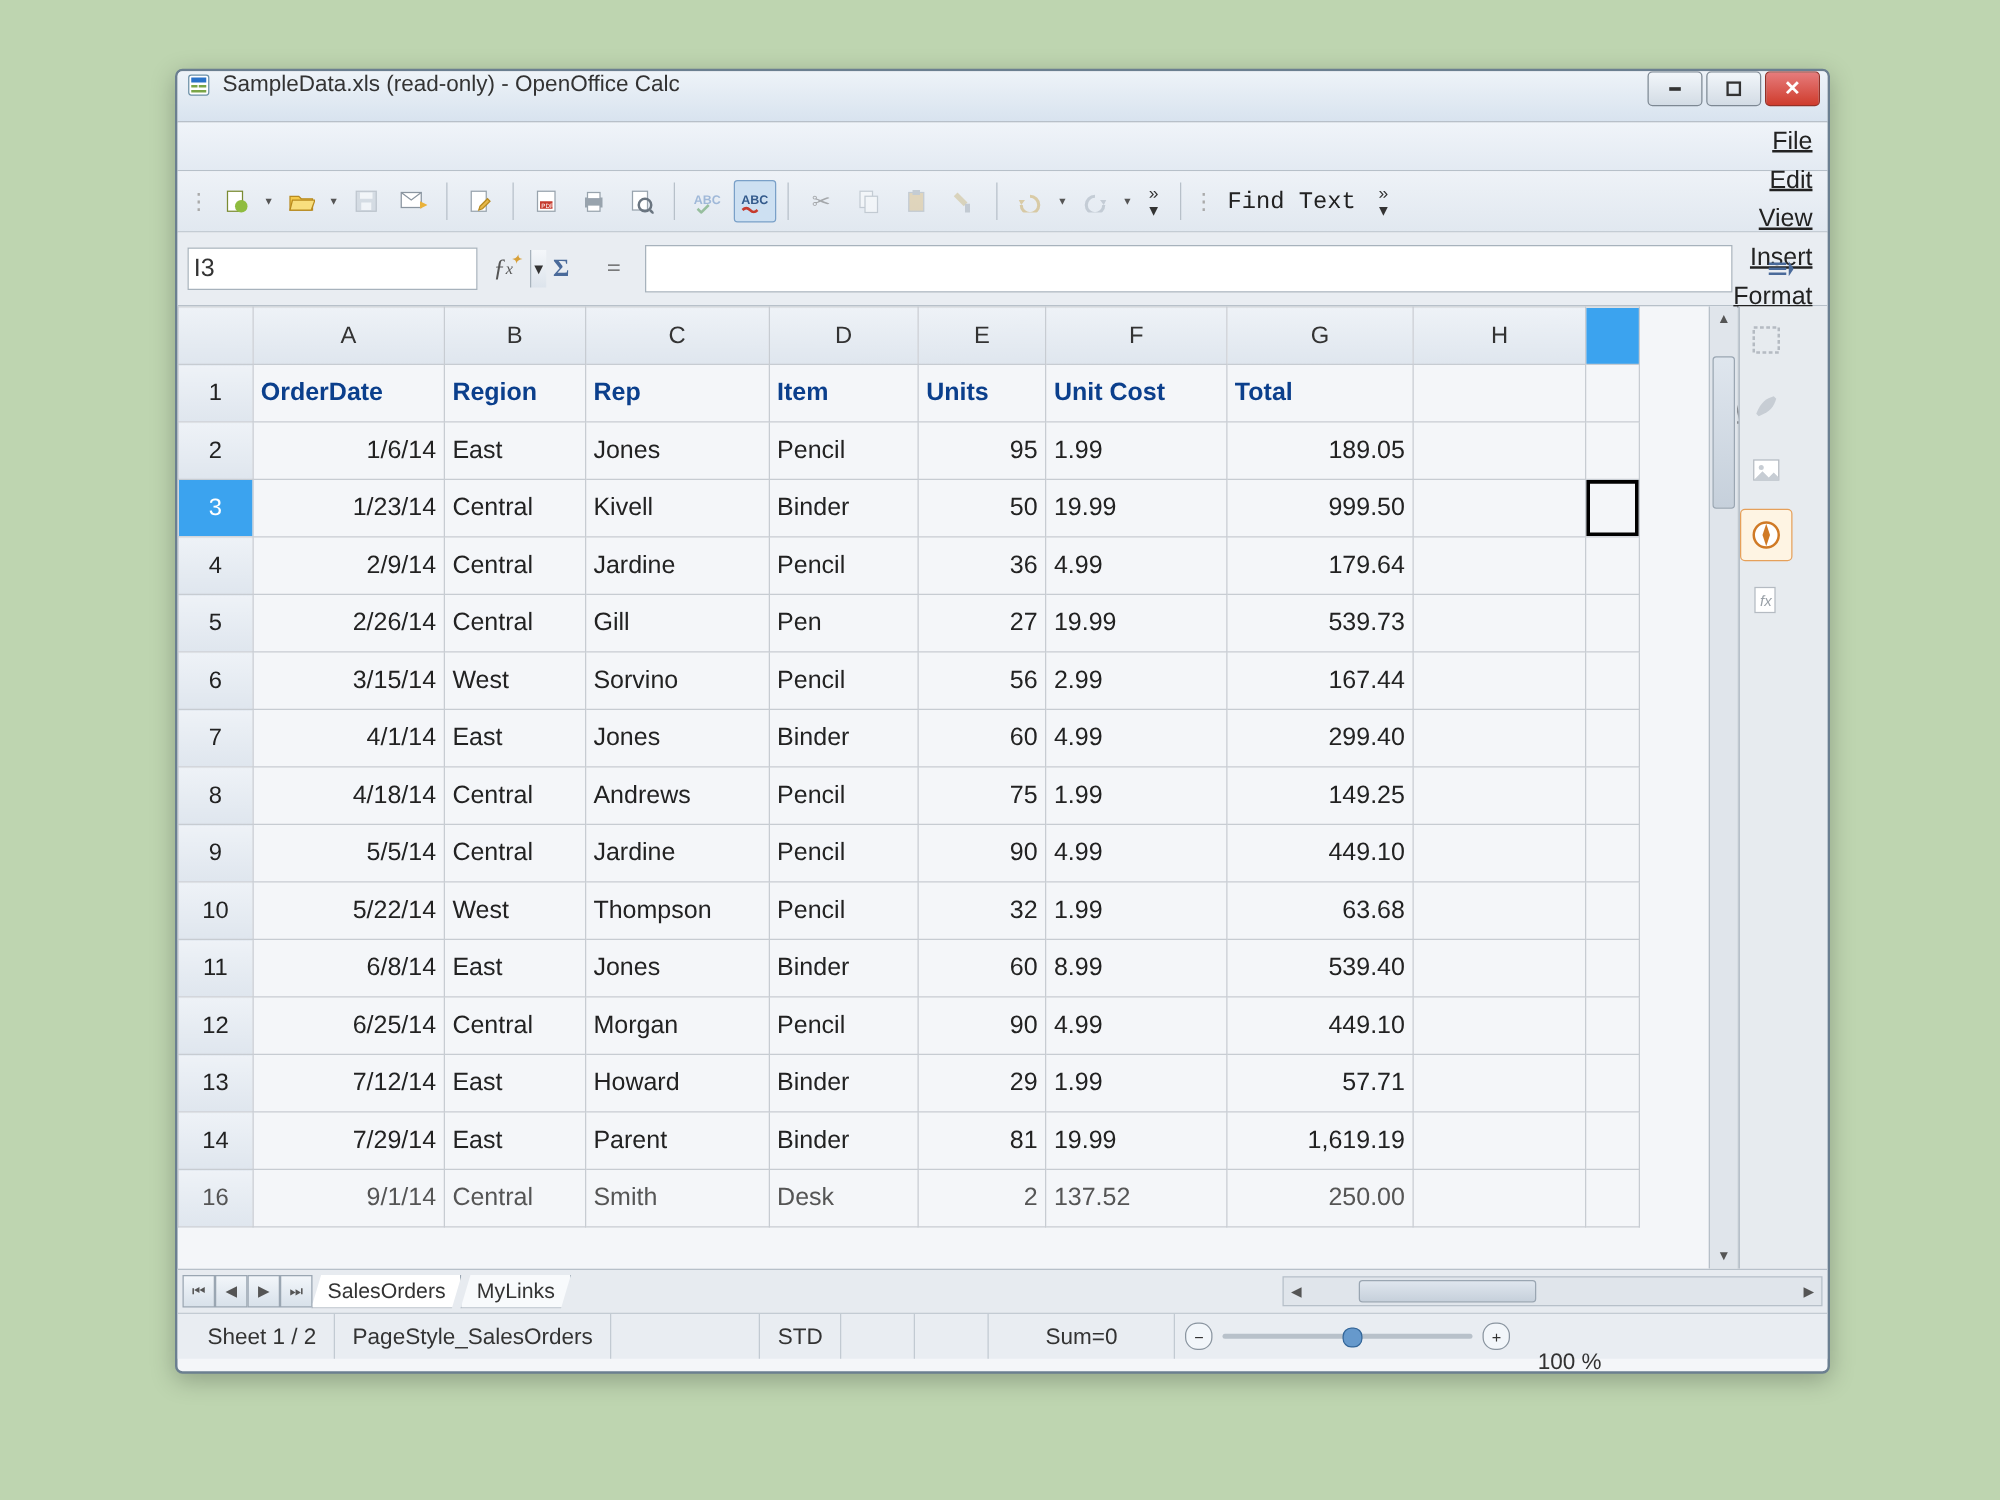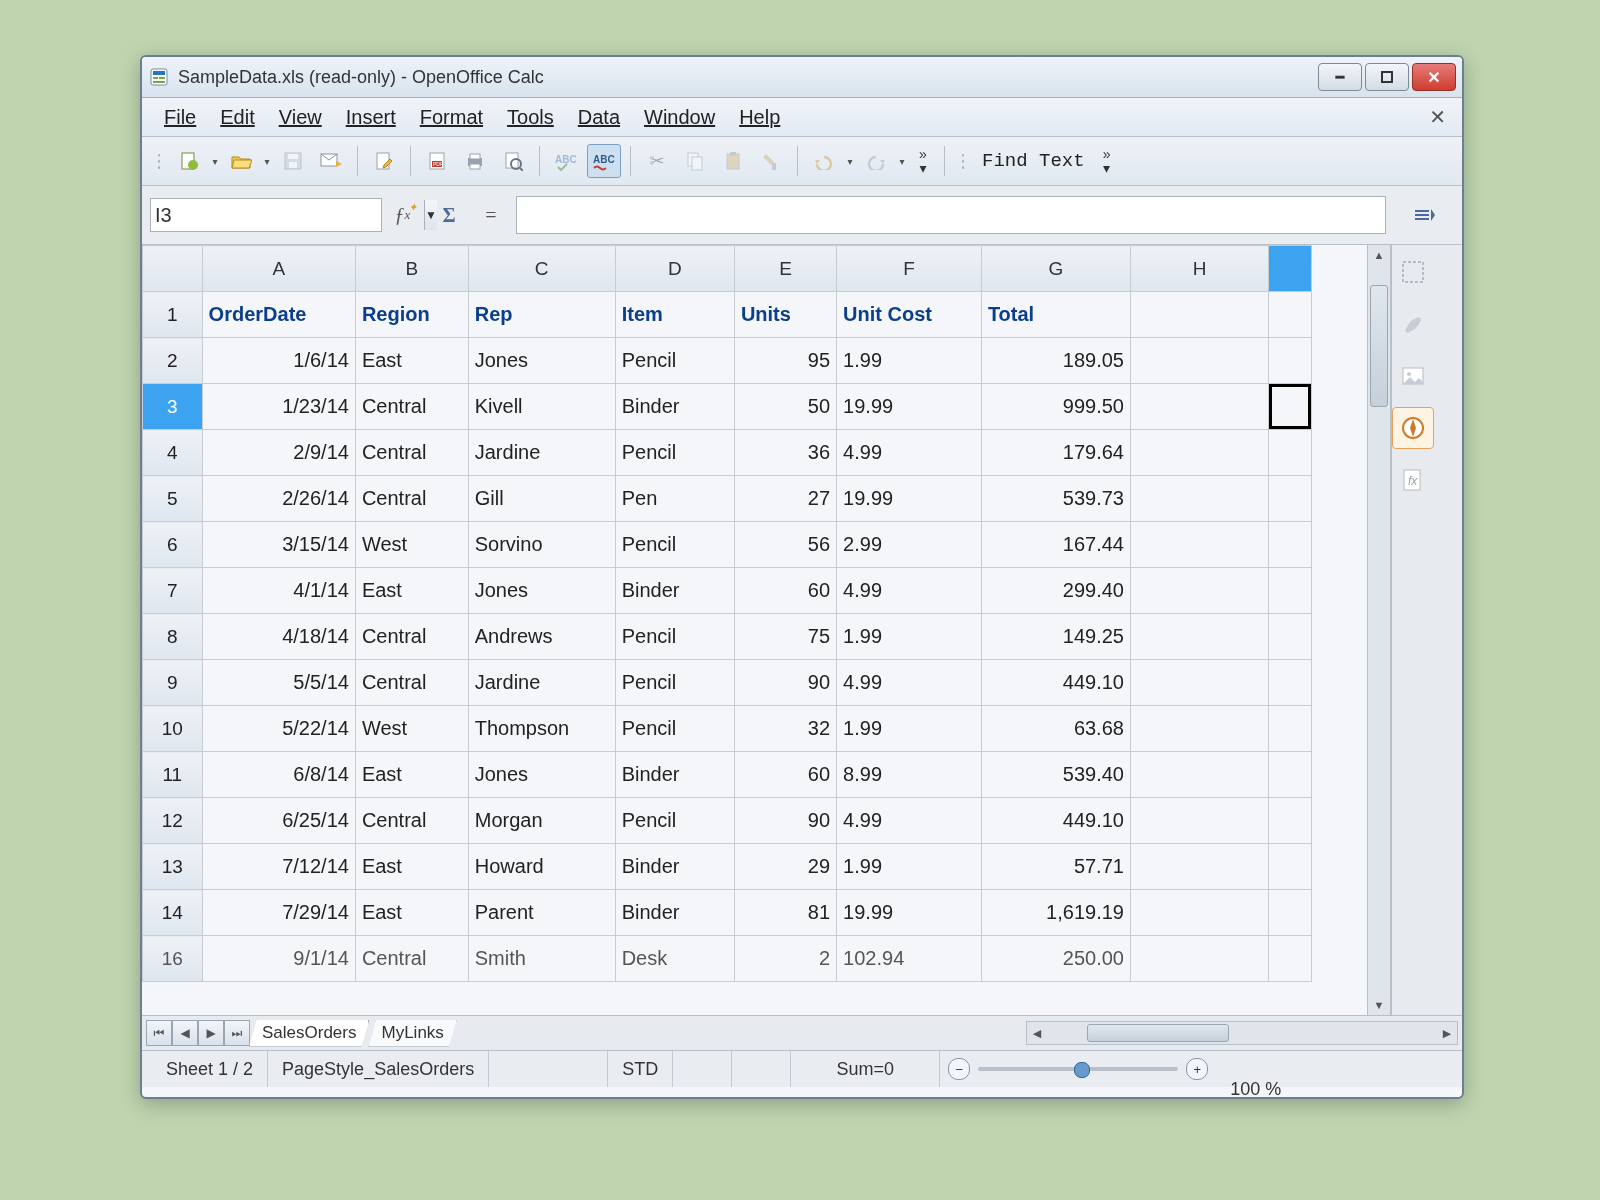--- a/index.html
+++ b/index.html
@@ -4,36 +4,36 @@
 <style>
   html,body{margin:0;padding:0;width:1600px;height:1200px;background:#bed5b0;font-family:"Segoe UI",Arial,sans-serif;font-size:18px;overflow:hidden;}
   .app-window{
     position:absolute;left:140px;top:55px;width:1320px;height:1040px;
     background:#f4f6f9;border:2px solid #6b7f90;border-radius:6px;
     box-shadow:0 5px 20px rgba(0,0,0,0.25);overflow:hidden;
   }
   
   .title-bar{
     height:40px;background:linear-gradient(#eef3f8,#d8e3ef);
-    border-bottom:1px solid #a6b0ba;display:flex;align-items:center;padding:0 6px;
+    border-bottom:1px solid #a6b0ba;display:flex;padding:0 6px;
   }
   .title-icon{width:22px;height:22px;margin-right:8px;display:inline-flex;align-items:center;justify-content:center;}
   .title-text{flex:1;color:#333;font-size:18px;}
   .win-controls{display:flex;gap:3px;}
   .win-btn{
     width:42px;height:26px;border:1px solid #7d8893;border-radius:4px;
     background:linear-gradient(#f2f6fa,#d3dce5);display:flex;align-items:center;justify-content:center;
     color:#333;font-weight:bold;font-size:14px;
   }
   .win-btn.close{background:linear-gradient(#e67c7c,#cf3c2d);color:#fff;border-color:#933027;}
   .win-btn.close .x{font-size:16px;}
   
   .menu-bar{
     height:38px;background:linear-gradient(#f0f4f9,#e3eaf2);border-bottom:1px solid #b7c0c9;
-    display:flex;align-items:center;padding:0 10px;
+    display:flex;align-items:flex-end;padding:0 0;flex-direction:column;
   }
   .menu-item{padding:4px 12px;color:#222;font-size:20px;cursor:default;}
   .menu-item .uline{text-decoration:underline;}
   .menu-close{margin-left:auto;color:#555;font-size:20px;padding:2px 6px;}
   
   .toolbar{
     height:48px;background:linear-gradient(#eef2f7,#e1e8f0);border-bottom:1px solid #b7c0c9;
     display:flex;align-items:center;padding:0 8px;gap:4px;
   }
   .tb-sep{width:1px;height:30px;background:#b7c0c9;margin:0 5px;}
@@ -478,21 +478,21 @@
               <td class=""></td>
               <td></td>
             </tr>
             <tr class="row-partial">
               <th>16</th>
               <td class="al-right">9/1/14</td>
               <td class="al-left">Central</td>
               <td class="al-left">Smith</td>
               <td class="al-left">Desk</td>
               <td class="al-right">2</td>
-              <td class="al-left">102.94</td>
+              <td class="al-left">137.52</td>
               <td class="al-right">250.00</td>
               <td class=""></td>
               <td class=""></td>
             </tr>
           </tbody>
       </table>
       <div class="vscroll">
         <div class="btn" style="top:0">▲</div>
         <div class="thumb"></div>
         <div class="btn" style="bottom:0">▼</div>

